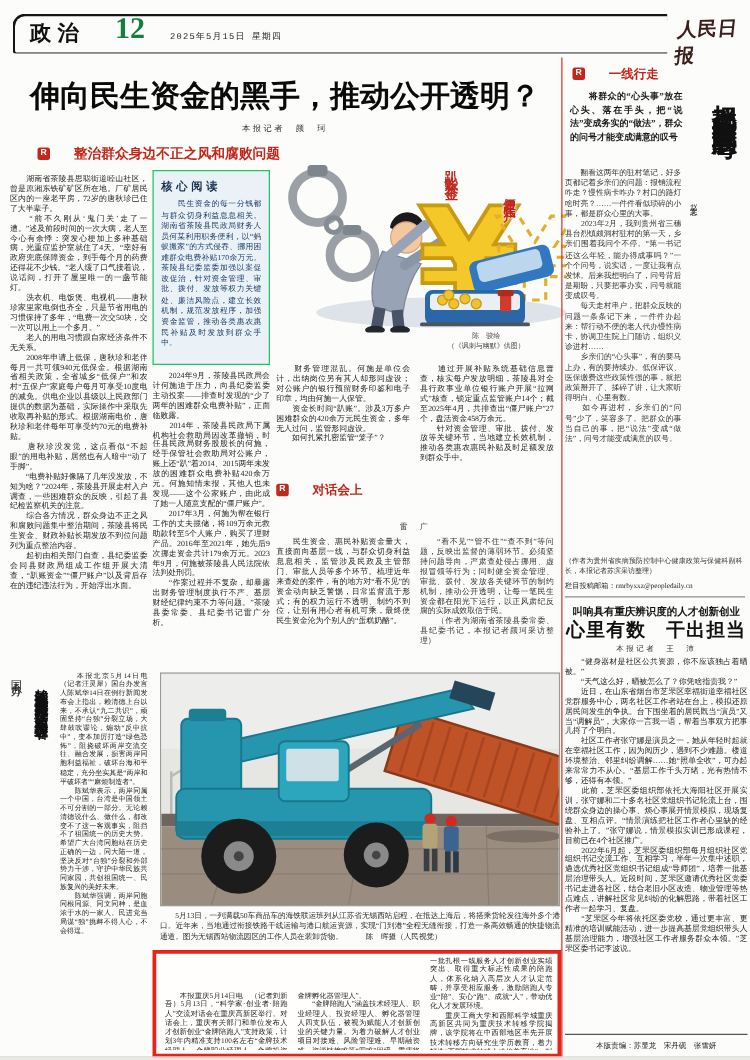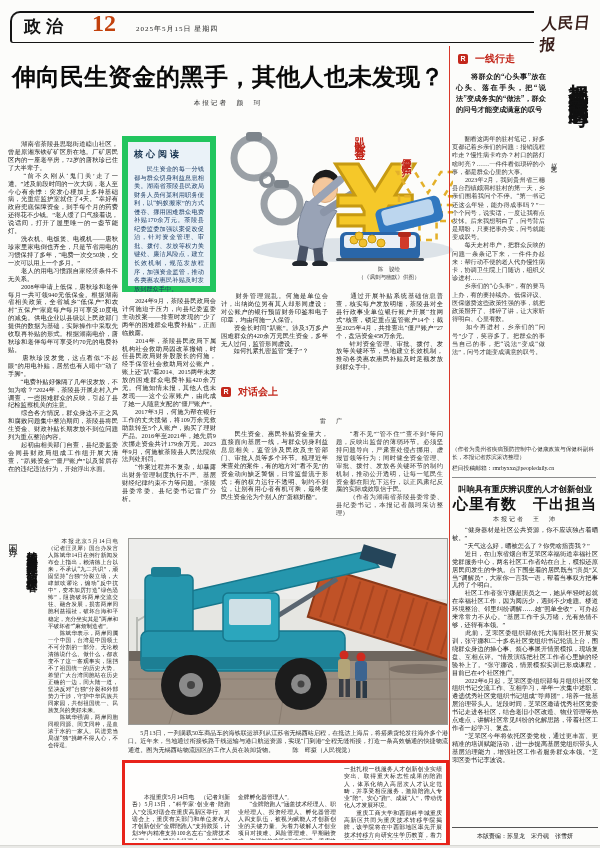--- a/index.html
+++ b/index.html
@@ -4,48 +4,52 @@
 <style>
   html,body{margin:0;padding:0;}
   body{width:600px;height:848px;background:#e9e9e6;font-family:"Liberation Serif",serif;}
   #page{position:relative;width:600px;height:846px;background:#fcfcfa;overflow:hidden;}
   .abs{position:absolute;}
   .ws{white-space:pre-line;}
   .coltext{font-size:6.3px;line-height:1.26;text-align:justify;color:#232323;overflow:hidden;}
   .kai{color:#333;}
   .bold{font-weight:bold;}
   .center{text-align:center;}
-  .rubric{font-weight:bold;color:#c3271b;font-family:"Liberation Sans",sans-serif;display:flex;align-items:center;gap:7px;}
+  .rubric{font-weight:bold;color:#c3271b;font-family:"Liberation Sans",sans-serif;display:flex;align-items:center;gap:19px;}
   .rubric .sq{display:inline-block;width:10px;height:10px;background:#c3271b;color:#fff;font-size:7px;line-height:10px;text-align:center;border-radius:2px;font-family:"Liberation Sans",sans-serif;}
   .vtext{writing-mode:vertical-rl;}
   .serifhead{font-family:"Liberation Serif",serif;font-weight:bold;color:#111;}
   .sanshead{font-family:"Liberation Sans",sans-serif;font-weight:900;color:#0a0a0a;}
-  .corebox{background:#eaf2f8;border:6px solid #22c55e;box-sizing:border-box;padding:5px 6px;}
+  .corebox{background:#eaf2f8;border:1px solid #22c55e;box-sizing:border-box;padding:5px 6px;}
   .corebox .ct{font-size:9px;font-weight:bold;letter-spacing:3px;color:#17334f;margin:1px 0 4px 0;}
   .corebox .cb{font-size:6.2px;line-height:1.38;text-align:justify;color:#1c3c64;}
   .redbox{border:3px solid #e8231a;box-sizing:border-box;background:#fffefd;}
   .hairline{border-top:1px solid #8c8c8c;}
   .photoframe{border:1px solid #9a9a96;box-sizing:border-box;background:#e3e3df;}
   .capt{font-size:6.1px;line-height:1.36;text-align:justify;color:#2a2a2a;}
   .byline{font-size:6.6px;letter-spacing:2px;color:#333;}
 </style>
 </head>
 <body>
 
 <div id="page">
 
   <div class="abs" style="left:10px;top:11px;width:522px;height:29px;border-top:2.5px solid #151515;border-left:2.5px solid #151515;border-bottom:1px solid #151515;border-top-left-radius:10px;border-bottom-left-radius:3px;"></div>
   <div class="abs bold" style="left:24px;top:15px;font-size:17px;letter-spacing:5px;font-family:'Liberation Sans',sans-serif;color:#111;">政治</div>
-  <div class="abs bold" style="left:92px;top:10px;font-size:24px;font-family:'Liberation Serif',serif;color:#c2410c;">12</div>
-  <div class="abs" style="left:136px;top:24px;font-size:7px;color:#222;letter-spacing:1px;">2025年5月15日 星期四</div>
+  <div class="abs bold" style="left:92px;top:10px;font-size:24px;font-family:'Liberation Serif',serif;color:#15803d;">12</div>
+  <div class="abs" style="left:136px;top:24px;font-size:7px;color:#222;letter-spacing:1px;font-family:Liberation Mono, monospace;">2025年5月15日 星期四</div>
   <div class="abs bold" style="left:541px;top:13px;font-size:15.5px;color:#3a201c;transform:skewX(-8deg) rotate(-2deg);letter-spacing:0.5px;font-family:'Liberation Serif',serif;">人民日报</div>
 
-  <div class="abs sanshead center" style="left:12px;top:61px;width:432px;font-size:24px;">伸向民生资金的黑手，其他人也未发现？</div>
+  <div class="abs sanshead center" style="left:12px;top:61px;width:432px;font-size:24px;">伸向民生资金的黑手，推动公开透明？</div>
   <div class="abs byline center" style="left:12px;top:99px;width:432px;">本报记者　颜　珂</div>
 
+  <div class="abs rubric" style="left:30px;top:115px;font-size:11px;">
+    <span class="sq">R</span>
+    <span>整治群众身边不正之风和腐败问题</span>
+  </div>
 
   <div class="abs coltext ws" style="left:8px;top:140px;width:110px;height:392px;">　　湖南省茶陵县思聪街道睦山社区，曾是原湘东铁矿矿区所在地。厂矿居民区内的一座老平房，72岁的唐秋珍已住了大半辈子。
 　　“前不久刚从‘鬼门关’走了一遭。”述及前段时间的一次大病，老人至今心有余悸：突发心梗加上多种基础病，光重症监护室就住了4天。“幸好有政府兜底保障资金，到手每个月的药费还得花不少钱。”老人缓了口气接着说，说话间，打开了屋里唯一的一盏节能灯。
 　　洗衣机、电饭煲、电视机——唐秋珍家里家电倒也齐全，只是节省用电的习惯保持了多年，“电费一次交50块，交一次可以用上一个多月。”
 　　老人的用电习惯跟自家经济条件不无关系。
 　　2008年申请上低保，唐秋珍和老伴每月一共可领940元低保金。根据湖南省相关政策，全省城乡“低保户”和农村“五保户”家庭每户每月可享受10度电的减免。供电企业以县级以上民政部门提供的数据为基础，实际操作中采取先收取再补贴的形式。根据湖南电价，唐秋珍和老伴每年可享受约70元的电费补贴。
 　　唐秋珍没发觉，这点看似“不起眼”的用电补贴，居然也有人暗中“动了手脚”。
 　　“电费补贴好像隔了几年没发放，不知为啥？”2024年，茶陵县开展走村入户调查，一些困难群众的反映，引起了县纪检监察机关的注意。
 　　综合各方情况，群众身边不正之风和腐败问题集中整治期间，茶陵县将民生资金、财政补贴长期发放不到位问题列为重点整治内容。
 　　起初由相关部门自查，县纪委监委会同县财政局组成工作组开展大清查，“趴账资金”“僵尸账户”以及背后存在的违纪违法行为，开始浮出水面。</div>

